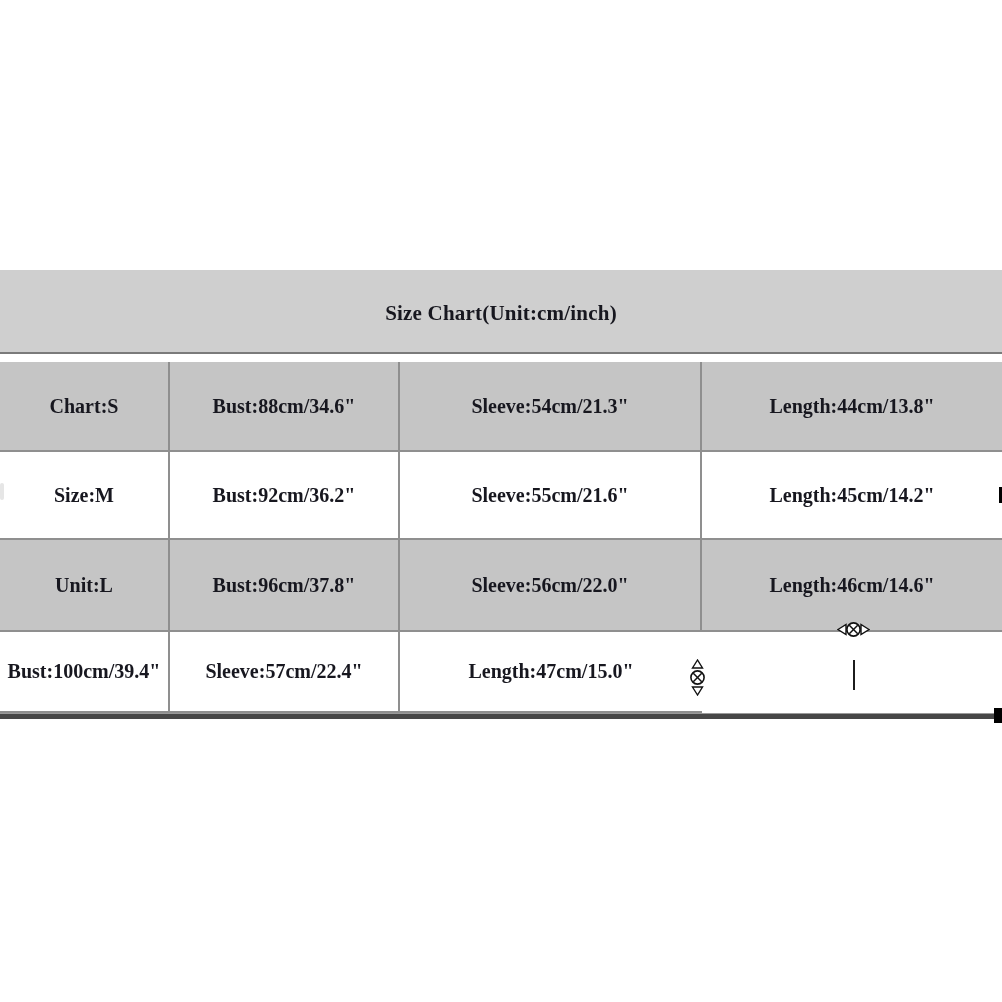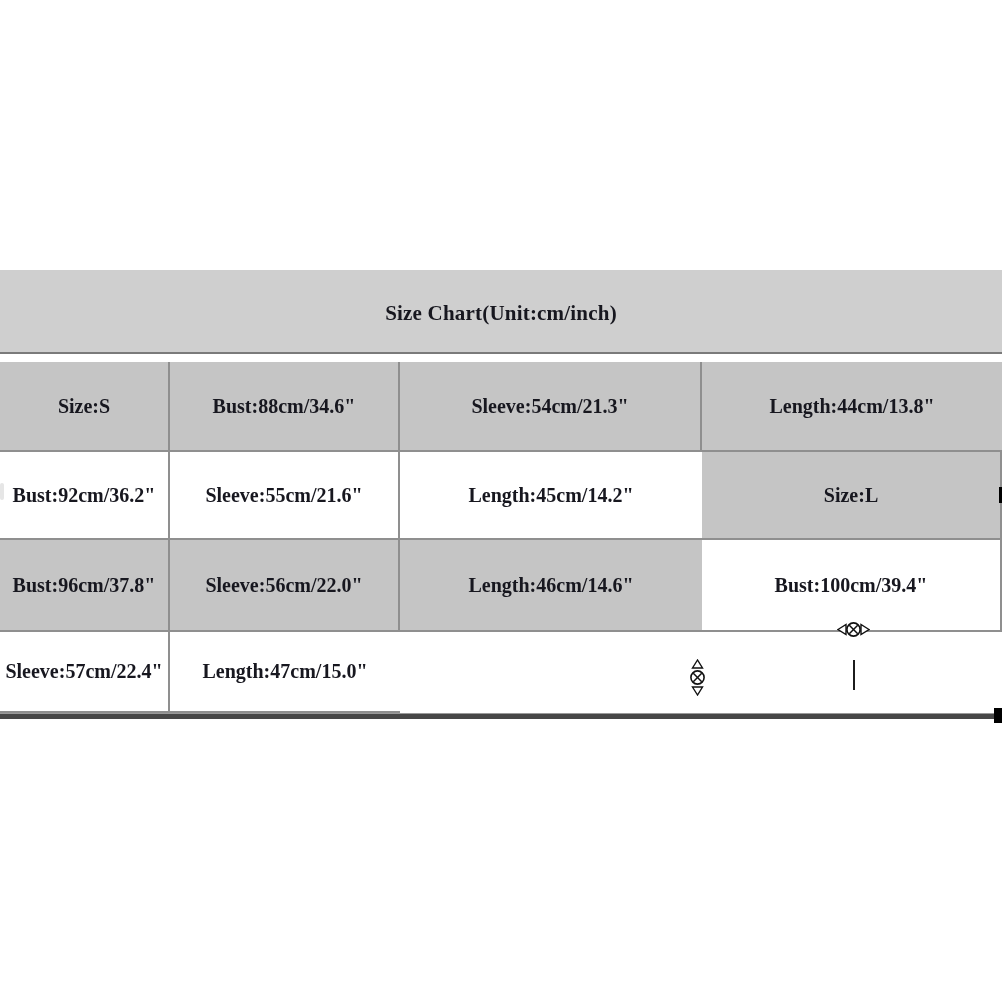--- a/index.html
+++ b/index.html
@@ -79,30 +79,31 @@
 <body>
 
 <div class="canvas">
 
   <div class="chart-header">
     <span class="chart-title">Size Chart(Unit:cm/inch)</span>
   </div>
 
   <div class="size-table">
 
-    <div class="cell bg-gray">Size:S</div>
+    <div class="cell bg-gray">Chart:S</div>
     <div class="cell bg-gray">Bust:88cm/34.6"</div>
     <div class="cell bg-gray">Sleeve:54cm/21.3"</div>
     <div class="cell bg-gray last-col">Length:44cm/13.8"</div>
 
+    <div class="cell bg-white">Size:M</div>
     <div class="cell bg-white">Bust:92cm/36.2"</div>
     <div class="cell bg-white">Sleeve:55cm/21.6"</div>
     <div class="cell bg-white last-col">Length:45cm/14.2"</div>
 
-    <div class="cell bg-gray">Size:L</div>
+    <div class="cell bg-gray">Unit:L</div>
     <div class="cell bg-gray">Bust:96cm/37.8"</div>
     <div class="cell bg-gray">Sleeve:56cm/22.0"</div>
     <div class="cell bg-gray last-col">Length:46cm/14.6"</div>
 
     <div class="cell bg-white">Bust:100cm/39.4"</div>
     <div class="cell bg-white">Sleeve:57cm/22.4"</div>
     <div class="cell bg-white last-col">Length:47cm/15.0"</div>
   </div>
 
   <div class="bottom-bar"></div>

